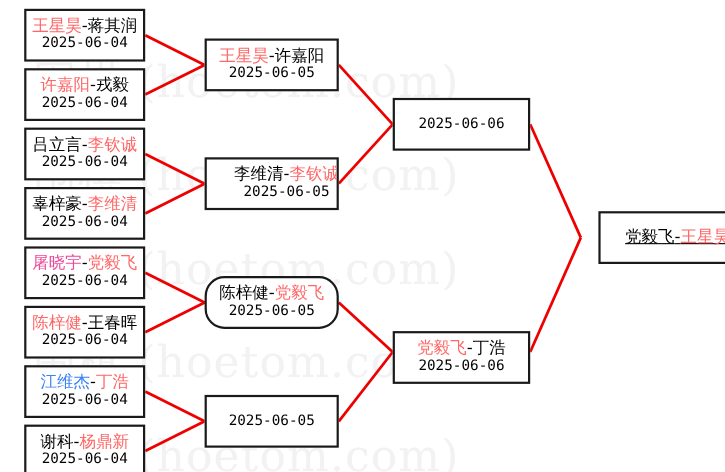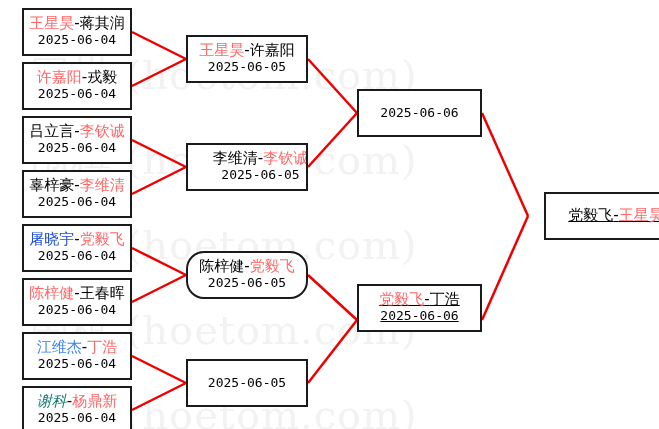--- a/index.html
+++ b/index.html
@@ -117,54 +117,54 @@
       </div>
       <div class="match-box" style="left: 22px; top: 116px; width: 110px; height: 48px; border-color: rgb(26, 26, 26);">
         <div class="match-players"><span class="p-lose" style="color: rgb(0, 0, 0);">吕立言</span><span class="p-sep">-</span><span class="p-win" style="color: rgb(255, 102, 102);">李钦诚</span></div>
         <div class="match-date">2025-06-04</div>
       </div>
       <div class="match-box" style="left: 22px; top: 170px; width: 110px; height: 48px; border-color: rgb(26, 26, 26);">
         <div class="match-players"><span class="p-lose" style="color: rgb(0, 0, 0);">辜梓豪</span><span class="p-sep">-</span><span class="p-win" style="color: rgb(255, 102, 102);">李维清</span></div>
         <div class="match-date">2025-06-04</div>
       </div>
       <div class="match-box" style="left: 22px; top: 224px; width: 110px; height: 48px; border-color: rgb(26, 26, 26);">
-        <div class="match-players"><span class="p-lose" style="color: #1d4ed8;">屠晓宇</span><span class="p-sep">-</span><span class="p-win" style="color: rgb(255, 102, 102);">党毅飞</span></div>
+        <div class="match-players"><span class="p-lose" style="color: #ec4899;">屠晓宇</span><span class="p-sep">-</span><span class="p-win" style="color: rgb(255, 102, 102);">党毅飞</span></div>
         <div class="match-date">2025-06-04</div>
       </div>
       <div class="match-box" style="left: 22px; top: 278px; width: 110px; height: 48px; border-color: rgb(26, 26, 26);">
         <div class="match-players"><span class="p-win" style="color: rgb(255, 102, 102);">陈梓健</span><span class="p-sep">-</span><span class="p-lose" style="color: rgb(0, 0, 0);">王春晖</span></div>
         <div class="match-date">2025-06-04</div>
       </div>
       <div class="match-box" style="left: 22px; top: 332px; width: 110px; height: 48px; border-color: rgb(26, 26, 26);">
         <div class="match-players"><span class="p-lose" style="color: #3b82f6;">江维杰</span><span class="p-sep">-</span><span class="p-win" style="color: rgb(255, 102, 102);">丁浩</span></div>
         <div class="match-date">2025-06-04</div>
       </div>
       <div class="match-box" style="left: 22px; top: 386px; width: 110px; height: 48px; border-color: rgb(26, 26, 26);">
-        <div class="match-players"><span class="p-lose" style="color: #0f766e; font-style: italic;">谢科</span><span class="p-sep">-</span><span class="p-win" style="color: rgb(255, 102, 102);">杨鼎新</span></div>
+        <div class="match-players"><span class="p-lose" style="color: #000000;">谢科</span><span class="p-sep">-</span><span class="p-win" style="color: rgb(255, 102, 102);">杨鼎新</span></div>
         <div class="match-date">2025-06-04</div>
       </div>
       <div class="match-box" style="left: 186px; top: 35px; width: 122px; height: 48px; border-color: rgb(26, 26, 26);">
         <div class="match-players"><span class="p-win" style="color: rgb(255, 102, 102);">王星昊</span><span class="p-sep">-</span><span class="p-lose" style="color: rgb(0, 0, 0);">许嘉阳</span></div>
         <div class="match-date">2025-06-05</div>
       </div>
       <div class="match-box" style="left: 186px; top: 143px; width: 122px; height: 48px; border-color: rgb(26, 26, 26); padding-left: 27px;">
         <div class="match-players"><span class="p-lose" style="color: rgb(0, 0, 0);">李维清</span><span class="p-sep">-</span><span class="p-win" style="color: rgb(255, 102, 102);">李钦诚</span></div>
         <div class="match-date">2025-06-05</div>
       </div>
       <div class="match-box" style="left: 186px; top: 251px; width: 122px; height: 48px; border-color: rgb(26, 26, 26); border-radius: 18px;">
         <div class="match-players"><span class="p-lose" style="color: rgb(0, 0, 0);">陈梓健</span><span class="p-sep">-</span><span class="p-win" style="color: rgb(255, 102, 102);">党毅飞</span></div>
         <div class="match-date">2025-06-05</div>
       </div>
       <div class="match-box" style="left: 186px; top: 359px; width: 122px; height: 48px; border-color: rgb(26, 26, 26);">
         <div class="match-date">2025-06-05</div>
       </div>
       <div class="match-box" style="left: 357px; top: 89px; width: 125px; height: 48px; border-color: rgb(26, 26, 26);">
         <div class="match-date">2025-06-06</div>
       </div>
-      <div class="match-box" style="left: 357px; top: 284px; width: 125px; height: 48px; border-color: rgb(26, 26, 26); text-decoration: underline;">
+      <div class="match-box" style="left: 357px; top: 301px; width: 125px; height: 48px; border-color: rgb(26, 26, 26);">
         <div class="match-players"><span class="p-win" style="color: rgb(255, 102, 102);">党毅飞</span><span class="p-sep">-</span><span class="p-lose" style="color: rgb(0, 0, 0);">丁浩</span></div>
         <div class="match-date">2025-06-06</div>
       </div>
       <div class="match-box" style="left: 544px; top: 192px; width: 144px; height: 48px; border-color: rgb(26, 26, 26); text-decoration: underline;">
         <div class="match-players"><span class="p-lose" style="color: rgb(0, 0, 0);">党毅飞</span><span class="p-sep">-</span><span class="p-win" style="color: rgb(255, 102, 102);">王星昊</span></div>
       </div>
     </div>
 
 </div>
 

